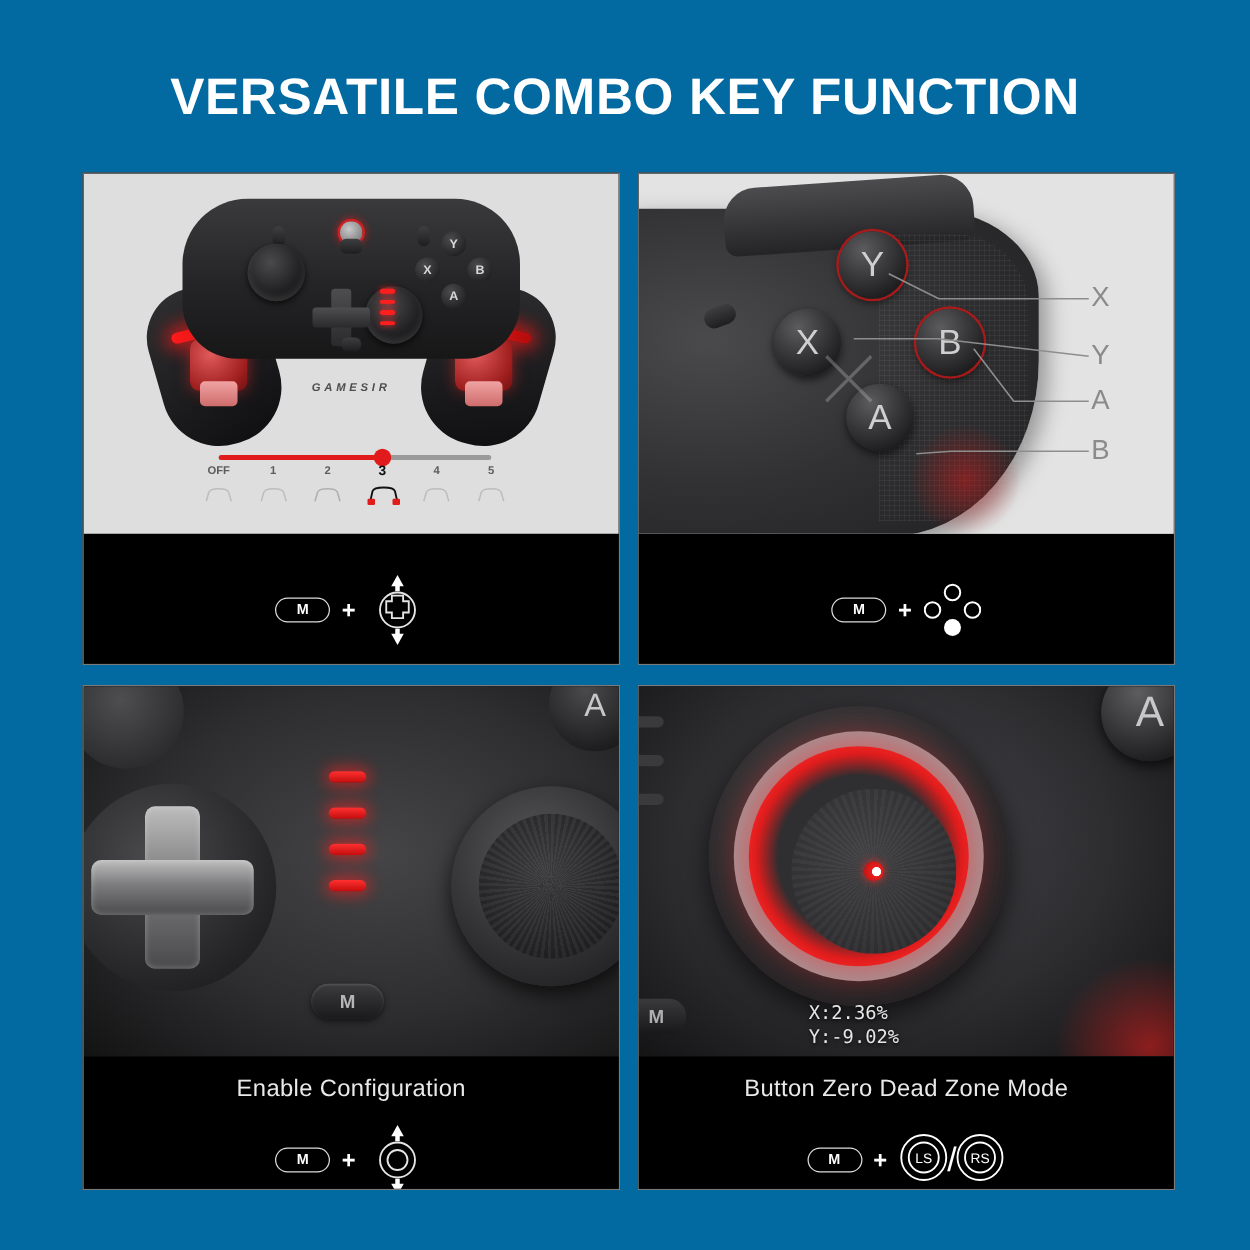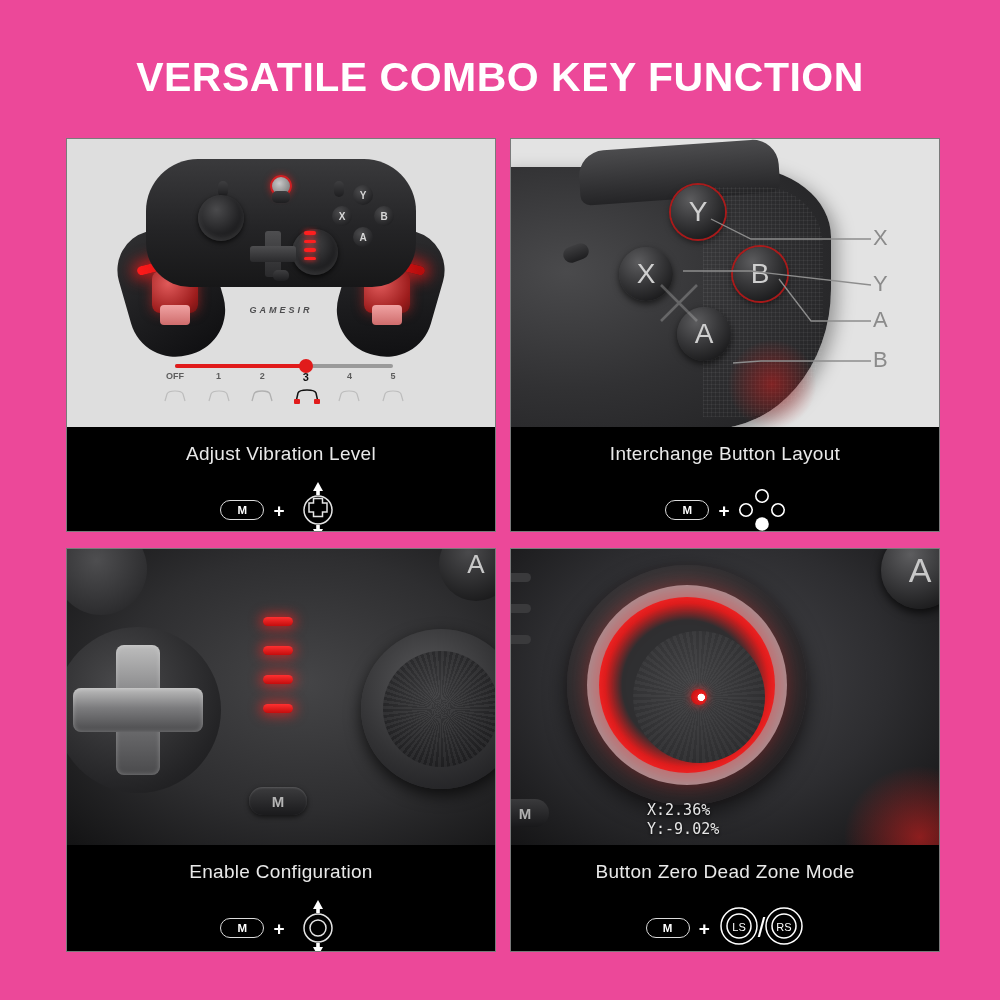--- a/index.html
+++ b/index.html
@@ -5,21 +5,21 @@
   * { box-sizing: border-box; margin: 0; padding: 0; }
   html, body {
     width: 1000px; height: 1000px;
     background: #000;
     font-family: "Liberation Sans", sans-serif;
     overflow: hidden;
   }
   .page {
     position: relative;
     width: 1000px; height: 1000px;
-    background: #ec4899;
+    background: #0369a1;
   }
 
   
   .title {
     position: absolute;
     top: 54px; left: 0; width: 1000px;
     text-align: center;
     color: #ffffff;
     font-size: 41px;
     font-weight: 700;
@@ -495,21 +495,20 @@
                 <svg width="26" height="16" viewBox="0 0 26 16">
                     <path d="M3 14 L5 7 Q6 4 13 4 Q20 4 21 7 L23 14" fill="none" stroke="#bdbdbd" stroke-width="1.2"></path>
                   </svg>
               </div>
             </div>
           </div>
         </div>
       </div>
 
       <div class="caption-area">
-        <div class="caption">Adjust Vibration Level</div>
         <div class="combo">
           <div class="m-pill">M</div>
           <div class="plus">+</div>
           <div class="dpad-combo">
             <svg width="46" height="56" viewBox="0 0 46 56">
               <polygon points="23,0 28,9 18,9" fill="#ffffff"></polygon>
               <rect x="21.2" y="6" width="3.6" height="7" fill="#ffffff"></rect>
               <circle cx="23" cy="28" r="14" fill="none" stroke="#e4e4e4" stroke-width="1.5"></circle>
               <path d="M18.5 16.5 h9 v4.5 h4.5 v9 h-4.5 v4.5 h-9 v-4.5 h-4.5 v-9 h4.5 z" fill="none" stroke="#e4e4e4" stroke-width="1.5"></path>
               <rect x="21.2" y="43" width="3.6" height="7" fill="#ffffff"></rect>
@@ -550,21 +549,20 @@
           </svg>
         </div>
 
         <div class="p2-label" style="left:362px; top:86px;">X</div>
         <div class="p2-label" style="left:362px; top:132px;">Y</div>
         <div class="p2-label" style="left:362px; top:168px;">A</div>
         <div class="p2-label" style="left:362px; top:208px;">B</div>
       </div>
 
       <div class="caption-area">
-        <div class="caption">Interchange Button Layout</div>
         <div class="combo">
           <div class="m-pill">M</div>
           <div class="plus">+</div>
           <div class="diamond-combo">
             <svg width="46" height="44" viewBox="0 0 46 44">
               <circle cx="23" cy="8" r="6.2" fill="none" stroke="#ffffff" stroke-width="1.6"></circle>
               <circle cx="7" cy="22" r="6.2" fill="none" stroke="#ffffff" stroke-width="1.6"></circle>
               <circle cx="39" cy="22" r="6.2" fill="none" stroke="#ffffff" stroke-width="1.6"></circle>
               <circle cx="23" cy="36" r="6.8" fill="#ffffff"></circle>
             </svg>

